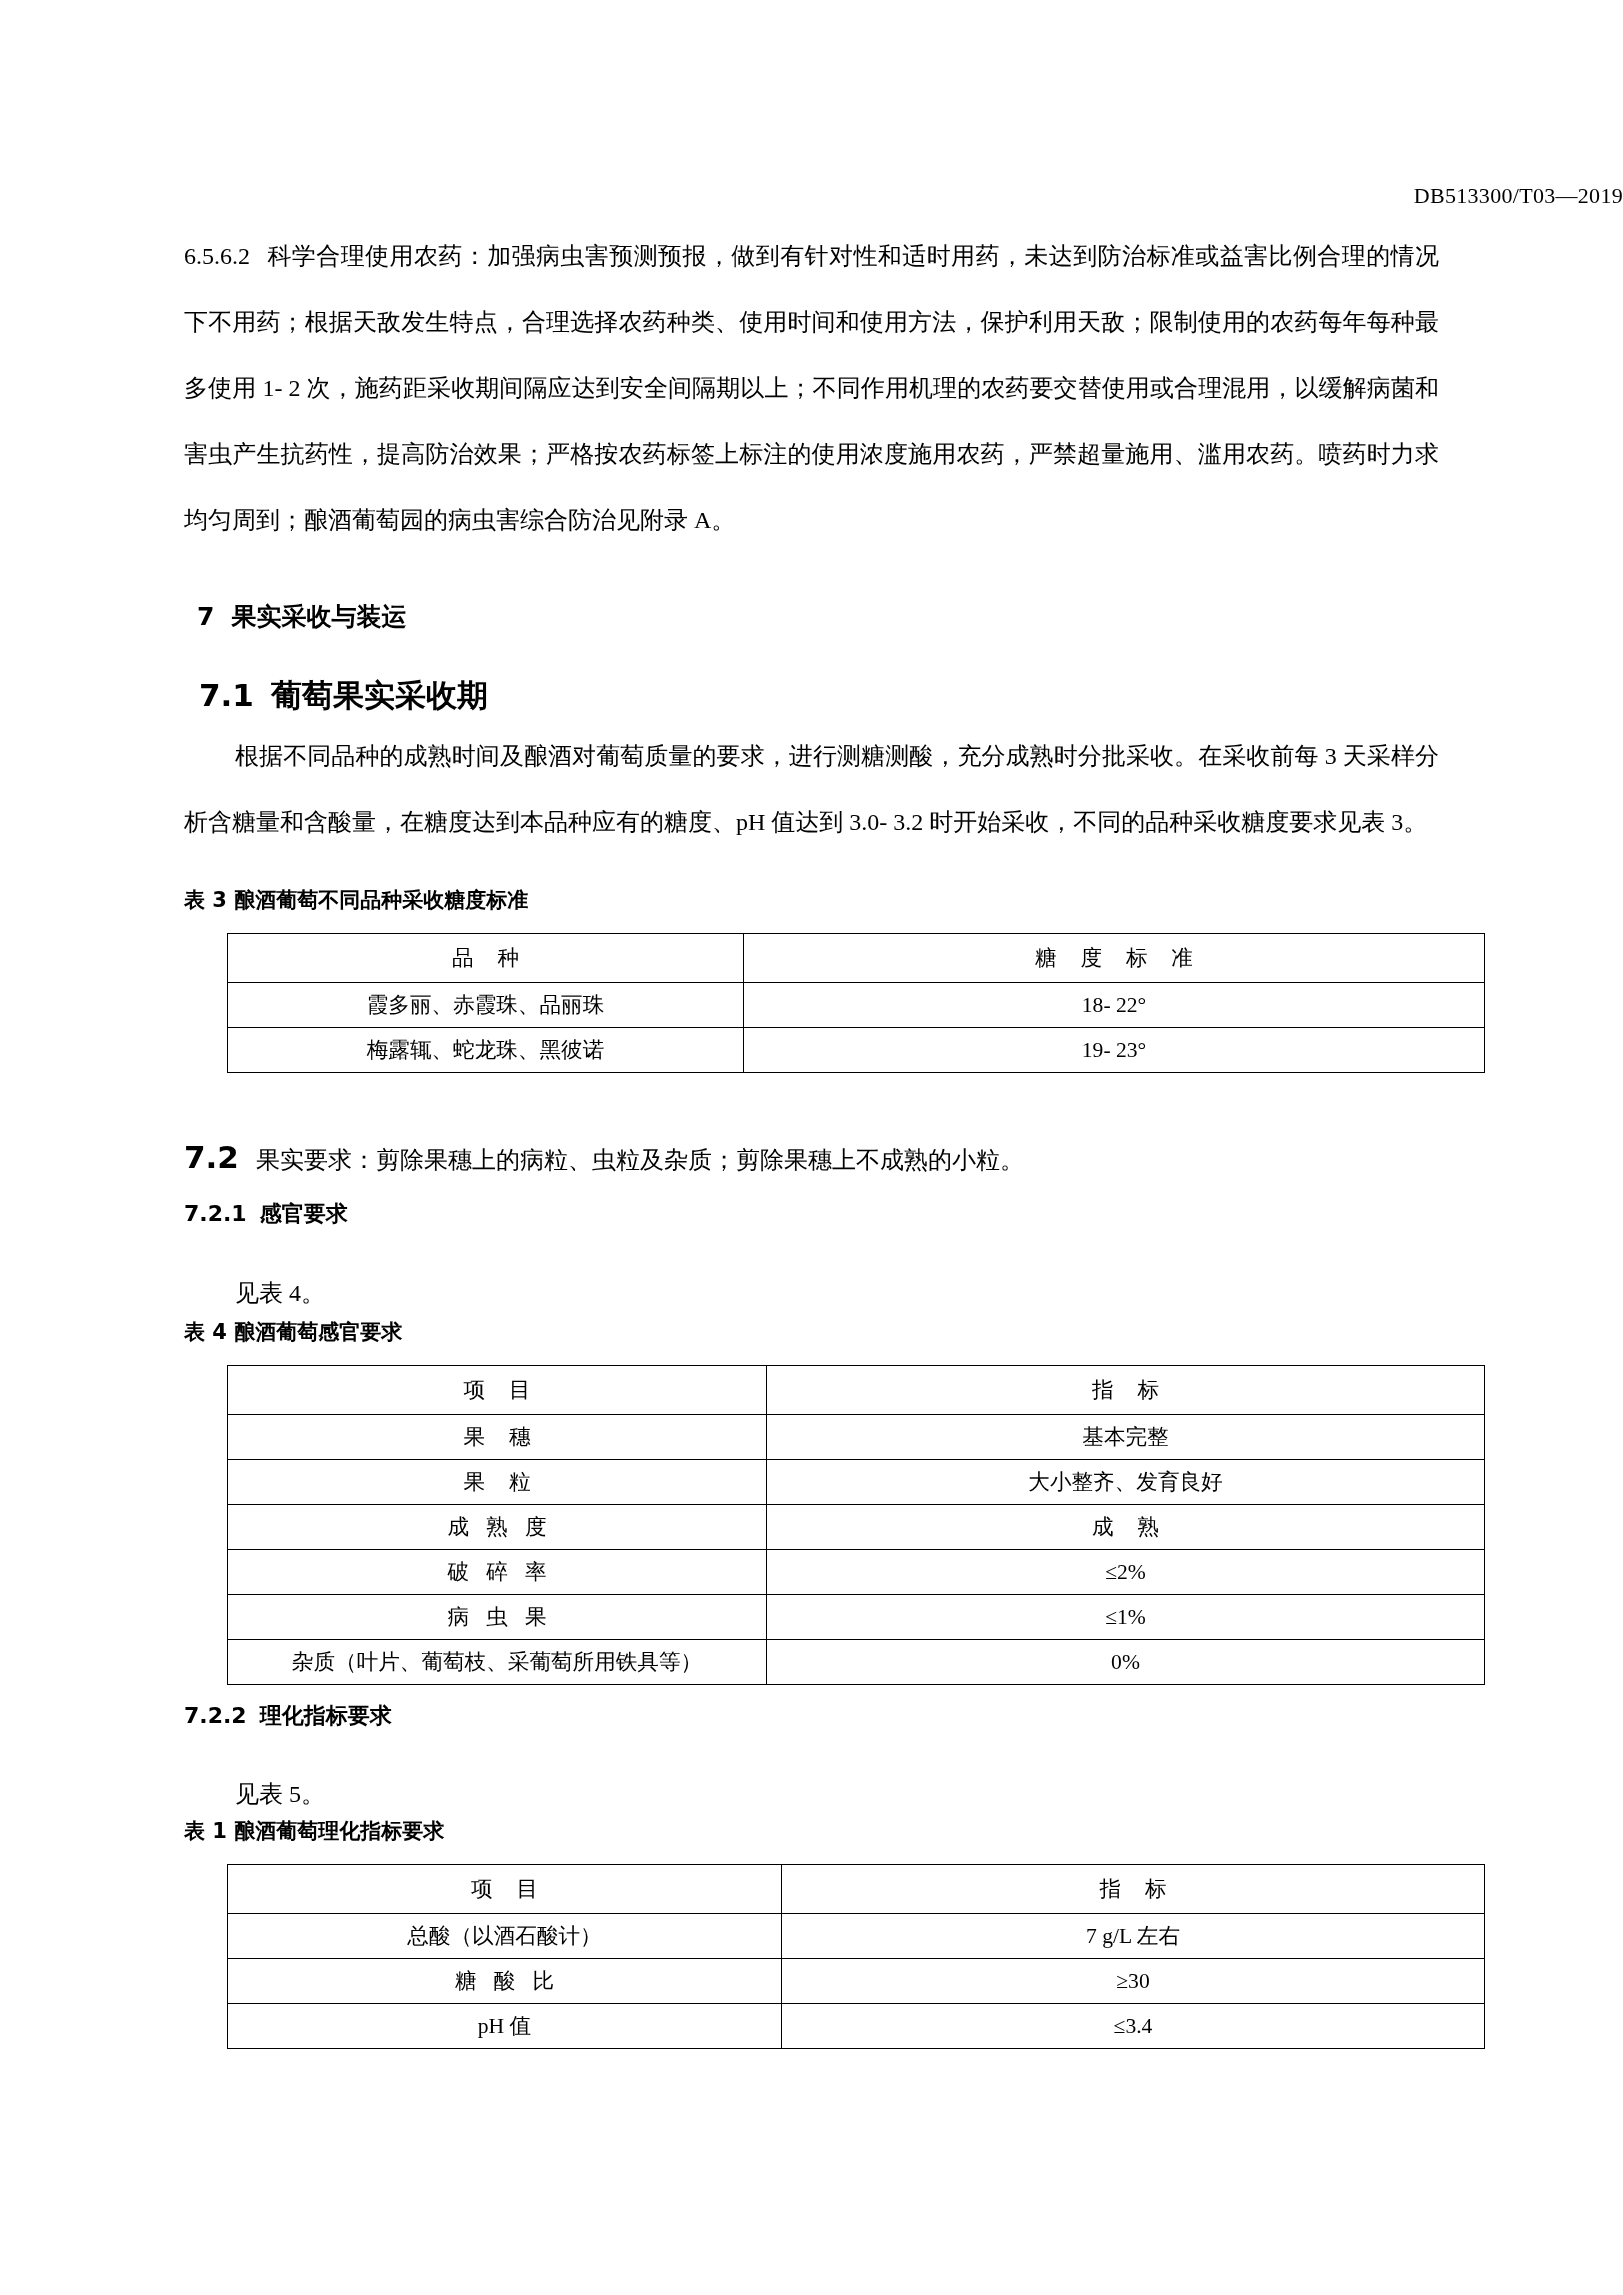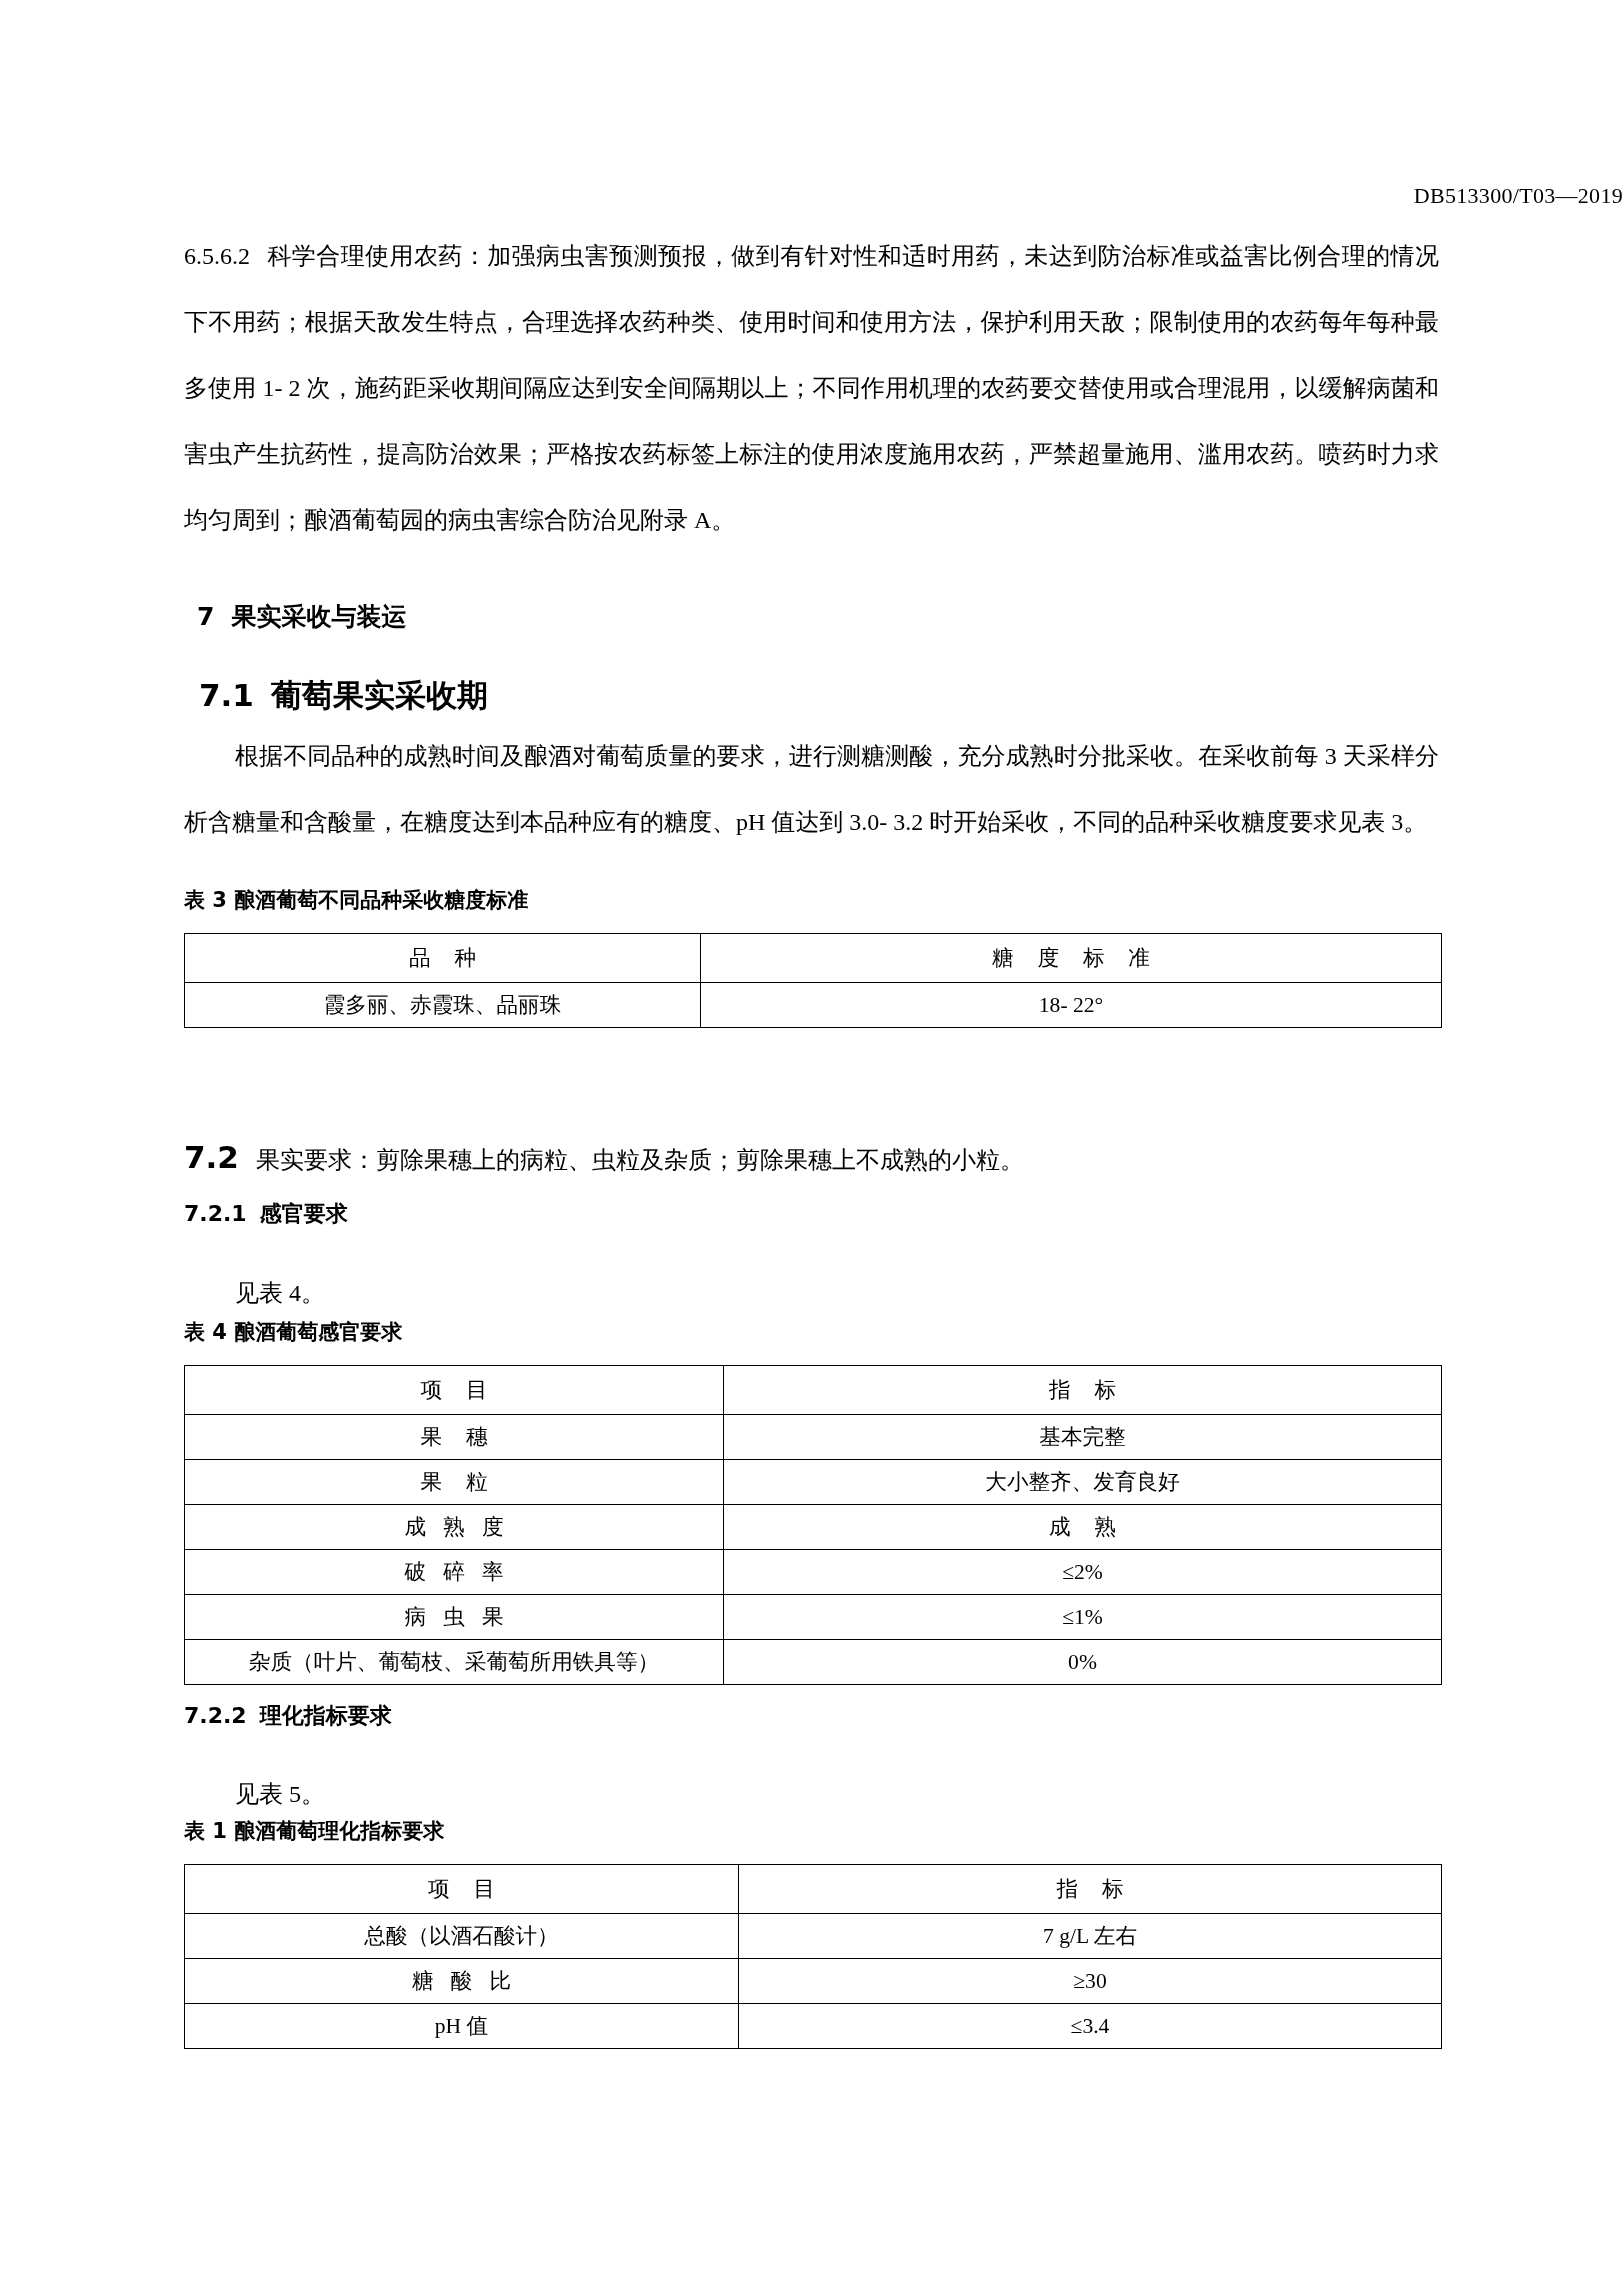--- a/index.html
+++ b/index.html
@@ -97,20 +97,21 @@
     line-height: 1;
     text-align: left;
     margin: 0;
   }
 
   
   table.std {
     border-collapse: collapse;
     width: 1255px;
     table-layout: fixed;
+    margin-left: 43px;
   }
   table.std td {
     border: 1.3px solid #000000;
     font-size: 21.6px;
     line-height: 1.15;
     text-align: center;
     vertical-align: middle;
     padding: 0;
     height: 44px;
   }
@@ -174,20 +175,24 @@
     <table class="std t3">
       <tbody>
           <tr class="hdr">
         <td class="col-a"><span class="sp">品  种</span></td>
         <td class="col-b"><span class="sp">糖 度 标 准</span></td>
       </tr>
       <tr>
         <td class="col-a">霞多丽、赤霞珠、品丽珠</td>
         <td class="col-b">18- 22°</td>
       </tr>
+      <tr>
+        <td class="col-a">梅露辄、蛇龙珠、黑彼诺</td>
+        <td class="col-b">19- 23°</td>
+      </tr>
     </tbody>
       </table>
   </div>
 
   <div class="blk" style="left:184px; top:1142px;">
     <p class="clause-inline"><span class="lbl">7.2</span><span class="clause-gap"></span><span>果实要求：剪除果穗上的病粒、虫粒及杂质；剪除果穗上不成熟的小粒。</span></p>
   </div>
 
   <div class="blk" style="left:184px; top:1203px;">
     <p class="h3-clause"><span>7.2.1</span><span class="clause-gap-sm"></span><span>感官要求</span></p>

